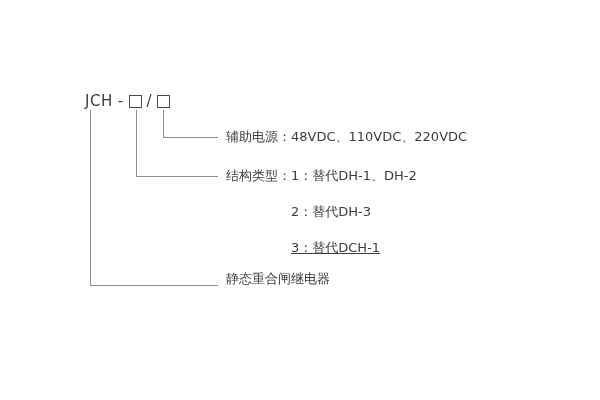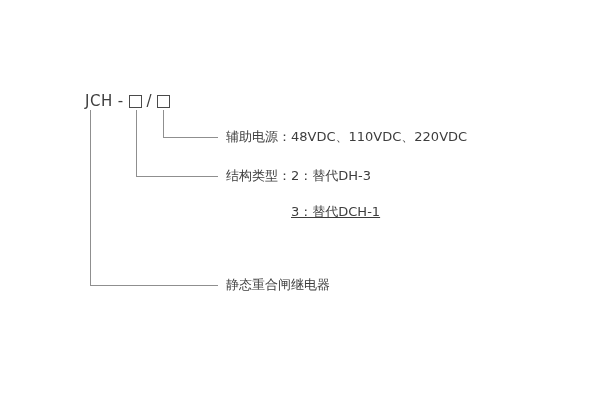--- a/index.html
+++ b/index.html
@@ -88,20 +88,21 @@
   <div class="line h" style="left:136px; top:176px; width:82px;"></div>
 
   <div class="line v" style="left:163px; top:110px; height:27px;"></div>
   <div class="line h" style="left:163px; top:137px; width:55px;"></div>
 
   <div class="label" style="left:226px; top:126px;">辅助电源：48VDC、110VDC、220VDC</div>
 
   <div class="label struct" style="left:226px; top:165px;">
     <span>结构类型：</span>
     <div class="options">
+      <div class="option">1：替代DH-1、DH-2</div>
       <div class="option">2：替代DH-3</div>
       <div class="option">3：替代DCH-1</div>
     </div>
   </div>
 
-  <div class="label" style="left:226px; top:274px;">静态重合闸继电器</div>
+  <div class="label" style="left:226px; top:268px;">静态重合闸继电器</div>
 
 </div>
 
 </body></html>

